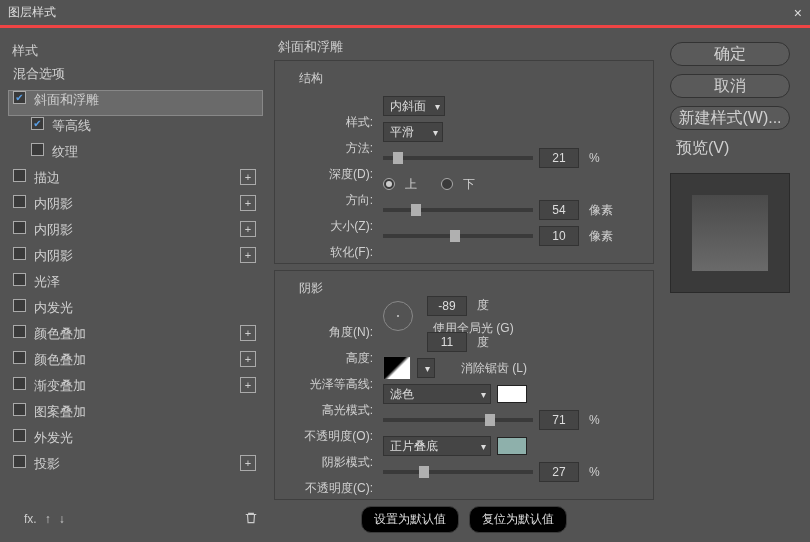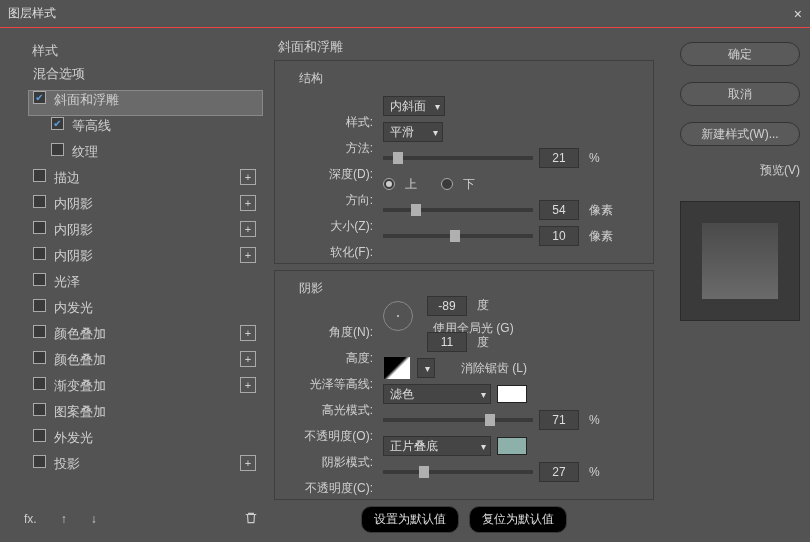--- a/index.html
+++ b/index.html
@@ -1,28 +1,28 @@
 <!DOCTYPE html>
 <html><head>
 <meta charset="utf-8">
 <style>
 * { box-sizing: border-box; margin: 0; padding: 0; font-family: "Microsoft YaHei", sans-serif; }
 body { background: #535353; width: 810px; height: 542px; overflow: hidden; }
-.titlebar { height: 28px; background: #535353; border-bottom: 1px solid #ef4444; display: flex; align-items: center; padding: 0 8px; color: #ddd; font-size: 12px; }
+.titlebar { height: 28px; background: #535353; border-bottom: 3px solid #ef4444; display: flex; align-items: center; padding: 0 8px; color: #ddd; font-size: 12px; }
 .titlebar .close { margin-left: auto; cursor: pointer; font-size: 14px; }
 .main { display: flex; height: 514px; background: #535353; }
-.left { width: 268px; padding: 10px 5px 10px 28px; color: #d0d0d0; font-size: 13px; }
+.left { width: 268px; padding: 10px 5px 10px 8px; color: #d0d0d0; font-size: 13px; }
 .left .hdr { height: 26px; display: flex; align-items: center; padding-left: 4px; }
 .row { height: 26px; display: flex; align-items: flex-start; padding: 0 6px 0 4px; border: 1px solid transparent; }
 .row.selected { background: #6a6a6a; border: 1px solid #888; }
 .row .cb { width: 13px; height: 13px; border: 1px solid #aaa; background: #3a3a3a; margin-right: 8px; display: flex; align-items: center; justify-content: center; font-size: 10px; color: #59a0e8; }
 .row .cb.checked::after { content: "✔"; }
 .row .plus { margin-left: auto; width: 16px; height: 16px; border: 1px solid #aaa; display: flex; align-items: center; justify-content: center; font-size: 11px; cursor: pointer; }
 .row.sub { padding-left: 22px; }
-.footer { position: absolute; bottom: 10px; left: 18px; width: 246px; height: 26px; display: flex; align-items: center; color: #ccc; font-size: 12px; gap: 24px; padding: 0 6px; }
+.footer { position: absolute; bottom: 10px; left: 18px; width: 246px; height: 26px; display: flex; align-items: center; color: #ccc; font-size: 12px; gap: 8px; padding: 0 6px; }
 .footer .trash { margin-left: auto; }
 .center { flex: 1; padding: 10px 6px; color: #d0d0d0; font-size: 12px; }
 .center .title { font-size: 13px; margin-bottom: 4px; padding-left: 4px; }
 .fieldset { border: 1px solid #3f3f3f; padding: 10px 14px 14px 14px; margin-bottom: 6px; }
 .fieldset .legend { margin: -18px 0 6px 6px; background: #535353; padding: 0 4px; display: inline-block; font-size: 12px; }
 .frow { display: flex; align-items: center; height: 26px; gap: 6px; }
 .frow .label { width: 84px; text-align: right; margin-right: 4px; margin-top: 33px; }
 .select { background: #454545; border: 1px solid #333; color: #ddd; height: 20px; padding: 0 18px 0 6px; font-size: 12px; position: relative; min-width: 60px; display: inline-flex; align-items: center; }
 .select::after { content: "▾"; position: absolute; right: 4px; font-size: 10px; }
 .slider { height: 4px; background: #3a3a3a; position: relative; flex: 1; min-width: 110px; max-width: 150px; }
@@ -30,21 +30,21 @@
 .num { width: 40px; height: 20px; background: #454545; border: 1px solid #333; color: #ddd; text-align: center; font-size: 12px; display: inline-flex; align-items: center; justify-content: center; }
 .unit { font-size: 12px; margin-left: 4px; }
 .radio { width: 12px; height: 12px; border-radius: 50%; border: 1px solid #aaa; background: #3a3a3a; display: inline-flex; align-items: center; justify-content: center; margin-right: 4px; }
 .radio.on::after { content: ""; width: 6px; height: 6px; background: #ccc; border-radius: 50%; }
 .angledial { width: 30px; height: 30px; border: 1px solid #888; border-radius: 50%; position: relative; margin-right: 8px; }
 .angledial::after { content: ""; position: absolute; width: 2px; height: 2px; background: #ccc; border-radius: 50%; left: 50%; top: 50%; transform: translate(-50%,-50%); }
 .swatch { width: 30px; height: 18px; border: 1px solid #222; }
 .glosscontour { width: 28px; height: 24px; border: 1px solid #555; background: linear-gradient(135deg,#000 0%,#000 45%,#fff 55%,#fff 100%); }
 .btn { background: #000000; border: 1px solid #3a3a3a; color: #ddd; font-size: 12px; padding: 4px 12px; border-radius: 10px; cursor: pointer; }
 .btngrp { display: flex; gap: 10px; justify-content: center; margin-top: 6px; }
-.right { width: 150px; padding: 14px 10px; display: flex; flex-direction: column; align-items: flex-end; gap: 16px; color: #d0d0d0; font-size: 12px; }
+.right { width: 150px; padding: 14px 10px; display: flex; flex-direction: column; align-items: flex-start; gap: 8px; color: #d0d0d0; font-size: 16px; }
 .right .rbtn { width: 120px; height: 24px; border-radius: 12px; border: 1px solid #333; background: #5a5a5a; display: flex; align-items: center; justify-content: center; cursor: pointer; }
 .preview { width: 120px; height: 120px; background: #3a3a3a; border: 1px solid #2a2a2a; margin-top: 6px; display: flex; align-items: center; justify-content: center; }
 .preview .inner { width: 76px; height: 76px; background: linear-gradient(180deg,#4a4a4a,#6a6a6a); }
 .cbwrap { display: flex; align-items: center; gap: 6px; }
 </style>
 </head>
 <body>
 
 <div class="titlebar">
   <span>图层样式</span>

